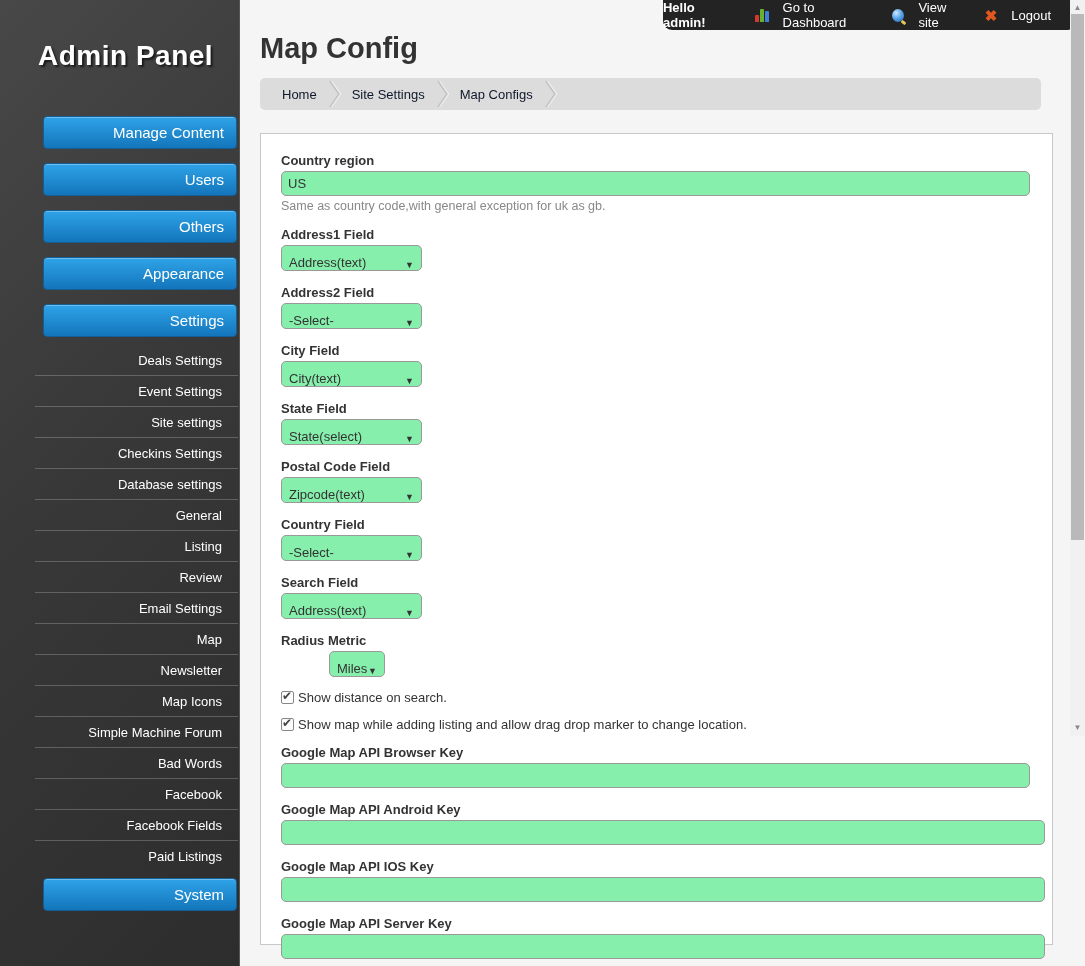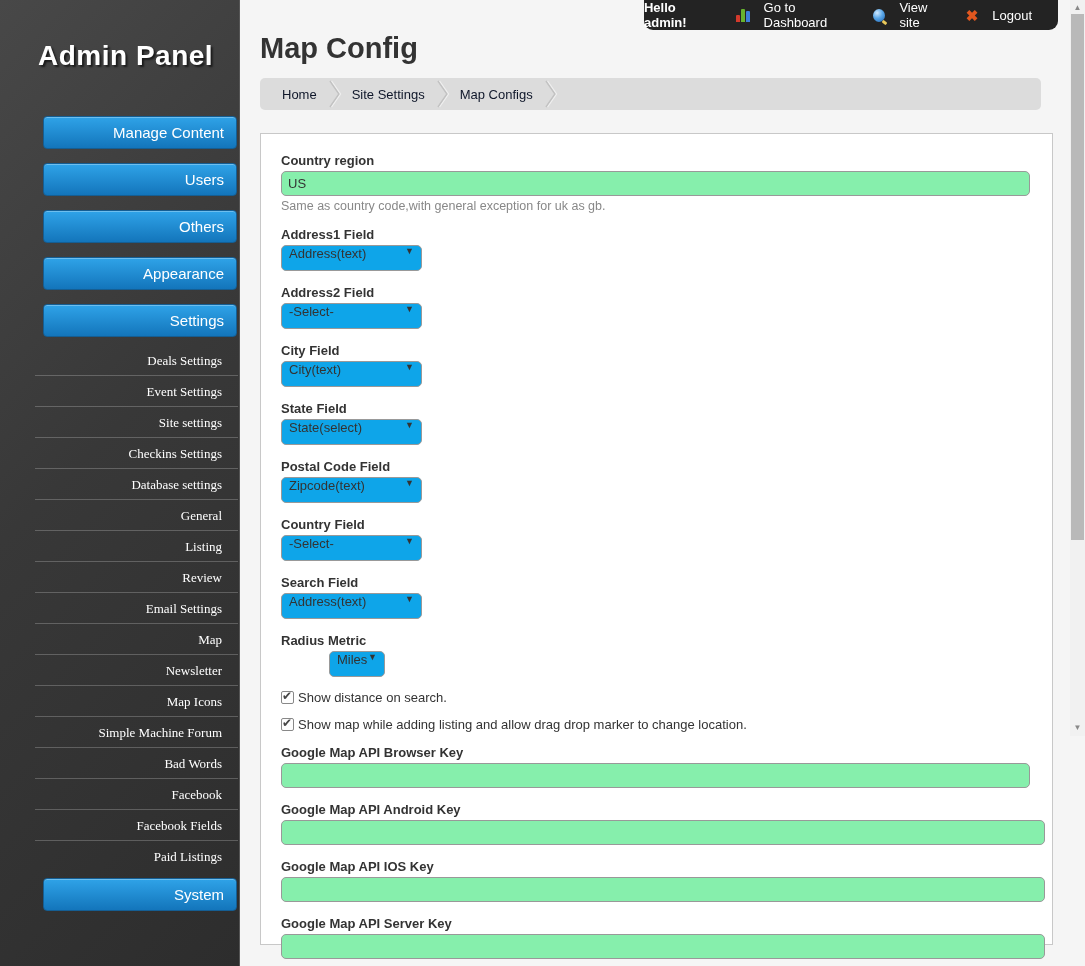--- a/index.html
+++ b/index.html
@@ -29,27 +29,27 @@
     background:linear-gradient(#2fa3e8,#1375bb);
     border:1px solid #155e93; border-radius:4px;
     color:#fff; font-size:15px; text-align:right;
     line-height:31px; padding-right:12px; cursor:pointer;
     box-shadow:inset 0 1px 0 rgba(255,255,255,.3);
   }
   .sub-list { position:absolute; left:35px; top:345px; width:203px; list-style:none; }
   .sub-list li {
     height:31px; line-height:31px; text-align:right;
     color:#fff; font-size:13px; padding-right:16px;
-    border-bottom:1px solid rgba(255,255,255,.22); cursor:pointer;font-family:Liberation Serif, serif;
+    border-bottom:1px solid rgba(255,255,255,.22); cursor:pointer;
   }
   .sub-list li:last-child { border-bottom:none; }
 
   
   .topbar {
-    position:absolute; left:644px; top:0; width:414px; height:30px;
+    position:absolute; left:663px; top:0; width:414px; height:30px;
     background:#232323; border-radius:0 0 9px 9px;
     display:flex; align-items:center; justify-content:flex-end;
     gap:18px; padding:0 26px 0 0; color:#fff; font-size:13px;
   }
   .topbar .greeting { font-weight:bold; }
   .topbar .tb-item { display:flex; align-items:center; gap:14px; cursor:pointer; }
   .bars { display:flex; align-items:flex-end; gap:1px; height:13px; }
   .bars i { display:block; width:4px; border-radius:1px 1px 0 0; }
   .bars .b1 { height:7px;  background:#d33a2c; }
   .bars .b2 { height:13px; background:#67b32e; }
@@ -90,21 +90,21 @@
     display:block; height:25px; border:1px solid #999; border-radius:5px;
     padding:0 6px; font-size:13px; color:#333;
     font-family:"Liberation Sans",sans-serif; background:#86efac;
   }
   .w-top { width:749px; }
   .w-bot { width:764px; }
   .help { color:#888; font-size:12.5px; margin-top:3px; }
   .group { margin-top:14px; }
   .selectbox {
     width:141px; height:26px; border:1px solid #999; border-radius:5px;
-    background:#0ea5e9; display:flex; align-items:flex-start;
+    background:#86efac; display:flex; align-items:flex-end;
     padding:0 7px; cursor:pointer; color:#333;
   }
   .selectbox .arr { margin-left:auto; font-size:9px; color:#333; }
   .selectbox.small { width:56px;margin-left:48px; }
   .chk-row { display:flex; align-items:center; gap:4px; margin-top:13px; height:14px; }
   .checkbox {
     width:13px; height:13px; border:1px solid #888; border-radius:2px;
     background:#fdfdfd; position:relative; cursor:pointer; flex:0 0 auto;
   }
   .checkbox.checked::after {

